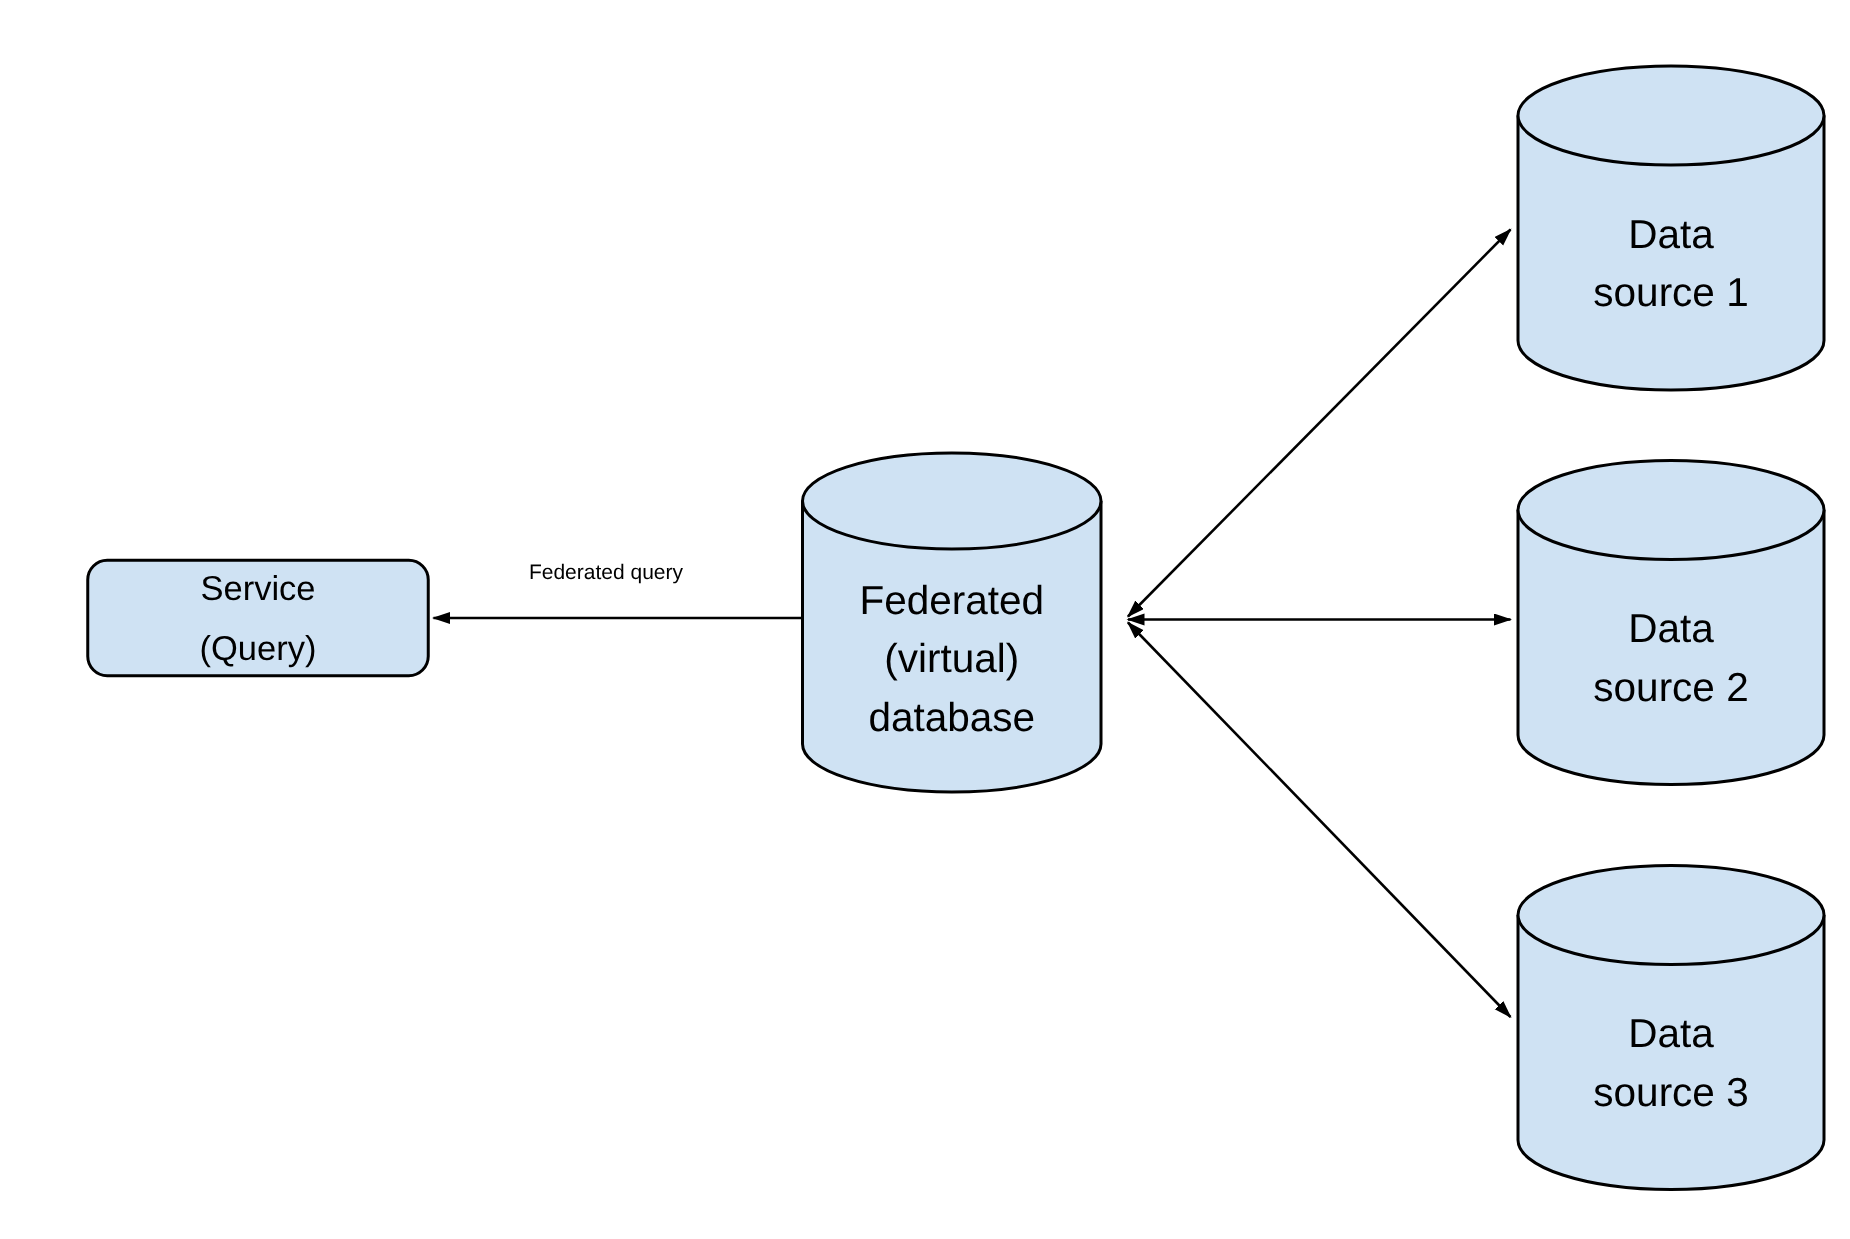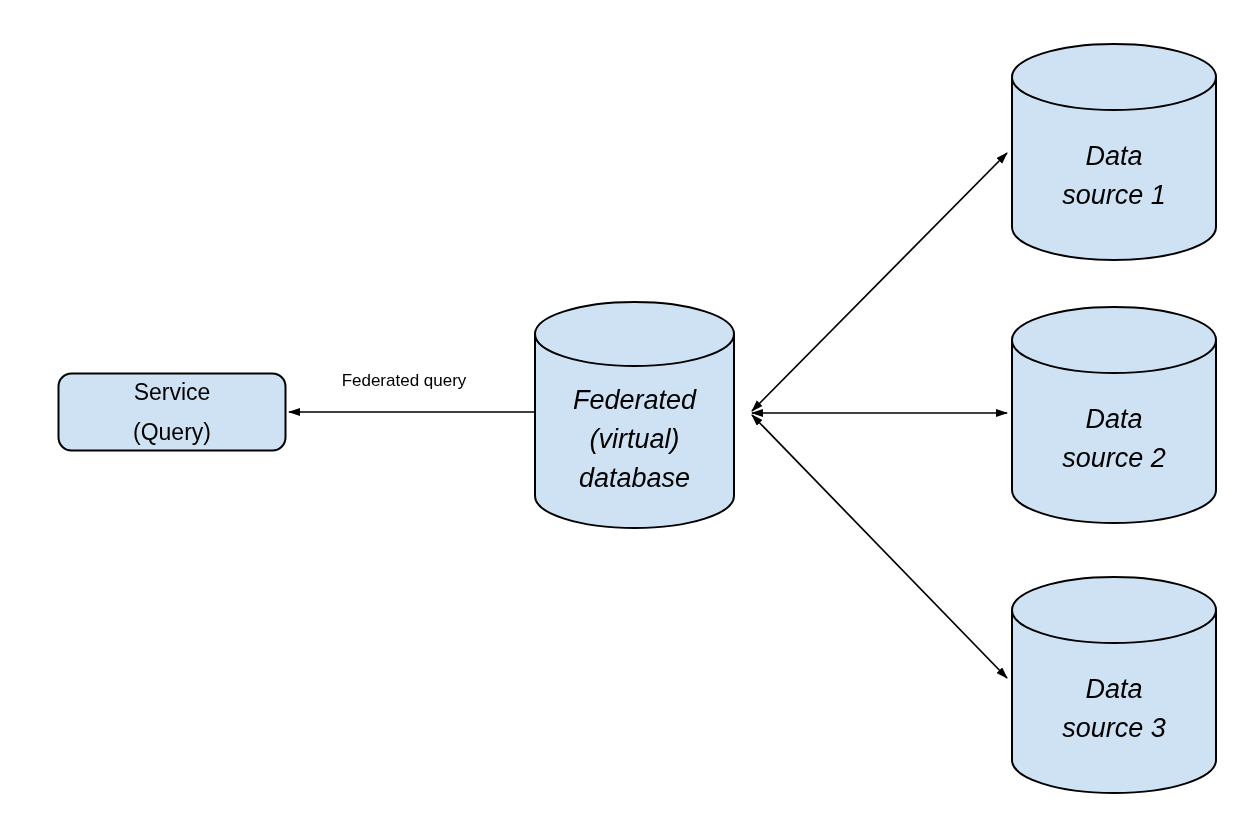--- a/index.html
+++ b/index.html
@@ -48,34 +48,33 @@
     justify-content: center;
     text-align: center;
     white-space: pre-line;
     color: #000000;
     font-size: 27px;
     line-height: 39px;
   }
   .cylinder .node-label {
     padding-top: 48px;
     box-sizing: border-box;
-    font-style: italic;
   }
   .service .node-label {
     font-size: 23px;
     line-height: 40px;
   }
   .edge-label {
     position: absolute;
     left: 294px;
     top: 370px;
     width: 220px;
     text-align: center;
     color: #000000;
-    font-size: 17px;
+    font-size: 14px;
     line-height: 22px;
     white-space: nowrap;
   }
   
   .service      { left: 57px;   top: 372px; width: 230px; height: 80px; }
   .federated-db { left: 533px;  top: 300px; width: 203px; height: 230px; }
   .ds1          { left: 1010px; top: 42px;  width: 208px; height: 220px; }
   .ds2          { left: 1010px; top: 305px; width: 208px; height: 220px; }
   .ds3          { left: 1010px; top: 575px; width: 208px; height: 220px; }
 </style>

